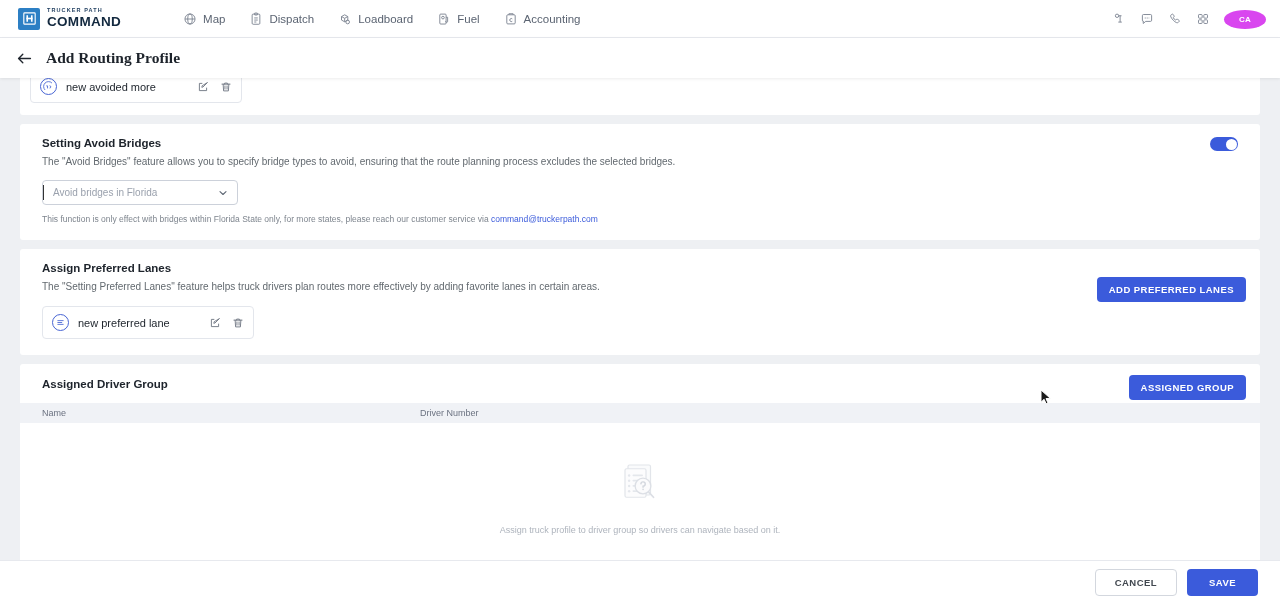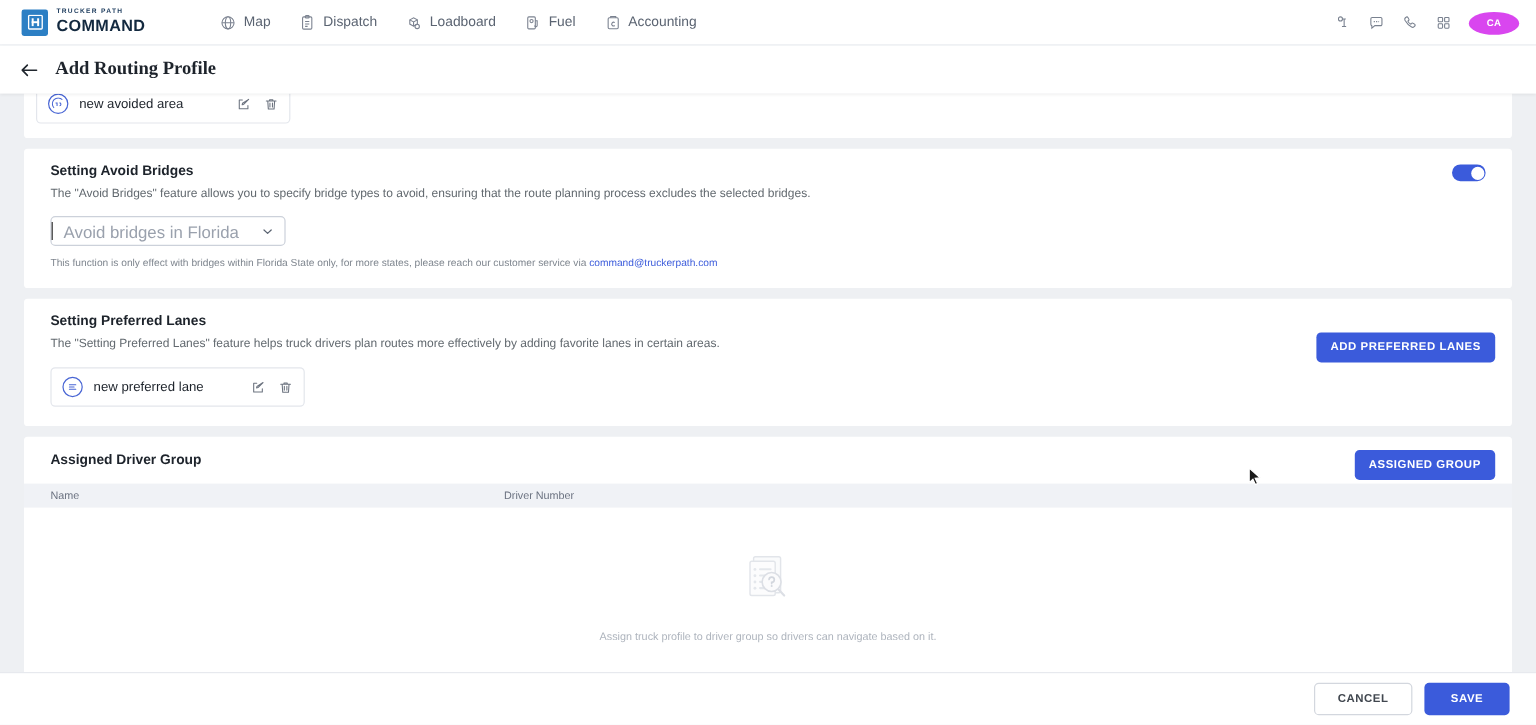--- a/index.html
+++ b/index.html
@@ -110,21 +110,21 @@
   }
 
   .select-box {
     margin-top: 13px; width: 196px; height: 25px;
     border: 1px solid #ccd1da; border-radius: 4px;
     display: flex; align-items: center;
     padding: 0 8px; background: #fff; cursor: pointer;
     position: relative;
   }
   .select-caret { position: absolute; left: 0; top: 4px; width: 1px; height: 15px; background: #333; }
-  .select-ph { font-size: 14px; color: #9aa1ad; flex: 1; padding-left: 2px; }
+  .select-ph { font-size: 10px; color: #9aa1ad; flex: 1; padding-left: 2px; }
   .chev { color: #5b6472; display: flex; }
 
   .hint { margin-top: 9px; font-size: 8.5px; color: #7e858e; }
   .hint a { color: #3b5bdb; text-decoration: none; }
 
   .btn {
     border: none; border-radius: 4px; cursor: pointer;
     font-family: "Liberation Sans", sans-serif;
     font-size: 9.5px; font-weight: bold; letter-spacing: .45px;
   }
@@ -278,21 +278,21 @@
 <div class="body-scroll">
 
   <div class="card card-clipped">
     <div class="chip-row">
       <span class="chip-circle">
         <svg width="11" height="11" viewBox="0 0 14 14" fill="none" stroke="#4865d4" stroke-width="1.1">
           <path d="M2.6 11.4A6 6 0 0 1 11.4 2.6"></path>
           <path d="M4.2 6.2h1.6v3.2M8.4 6a1.5 1.5 0 0 1 0 3"></path>
         </svg>
       </span>
-      <span class="chip-label">new avoided area</span>
+      <span class="chip-label">new avoided more</span>
       <span class="chip-actions">
         <span class="act">
           <svg width="12" height="12" viewBox="0 0 16 16" fill="none" stroke="#6d7480" stroke-width="1.2" stroke-linecap="round" stroke-linejoin="round">
             <path d="M13.6 2.4 8 8l-1.6.4L6.8 6.8z"></path>
               <path d="M12.8 9.4v3.4H3.2V3.2h3.4"></path>
           </svg>
         </span>
         <span class="act">
           <svg width="12" height="12" viewBox="0 0 16 16" fill="none" stroke="#6d7480" stroke-width="1.2" stroke-linecap="round" stroke-linejoin="round">
             <path d="M2.6 4.2h10.8M6.2 4.2V2.8h3.6v1.4M4.2 4.2l.6 9h6.4l.6-9M6.6 6.6v4.2M9.4 6.6v4.2"></path>
@@ -316,21 +316,21 @@
           <path d="M4 6.2 8 10l4-3.8"></path>
         </svg>
       </span>
     </div>
     <div class="hint">
       <span>This function is only effect with bridges within Florida State only, for more states, please reach our customer service via </span><a href="#">command@truckerpath.com</a>
     </div>
   </div>
 
   <div class="card sec">
-    <div class="sec-title">Setting Preferred Lanes</div>
+    <div class="sec-title">Assign Preferred Lanes</div>
     <div class="sec-desc">The "Setting Preferred Lanes" feature helps truck drivers plan routes more effectively by adding favorite lanes in certain areas.</div>
     <button class="btn btn-primary btn-top-right">ADD PREFERRED LANES</button>
     <div style="margin-top:14px;">
       <div class="chip-row">
         <span class="chip-circle">
           <svg width="11" height="11" viewBox="0 0 14 14" fill="none" stroke="#4865d4" stroke-width="1.1" stroke-linecap="round">
             <path d="M3.6 4.6h6.8M3.6 7h5M3.6 9.4h6.8"></path>
           </svg>
         </span>
         <span class="chip-label">new preferred lane</span>

